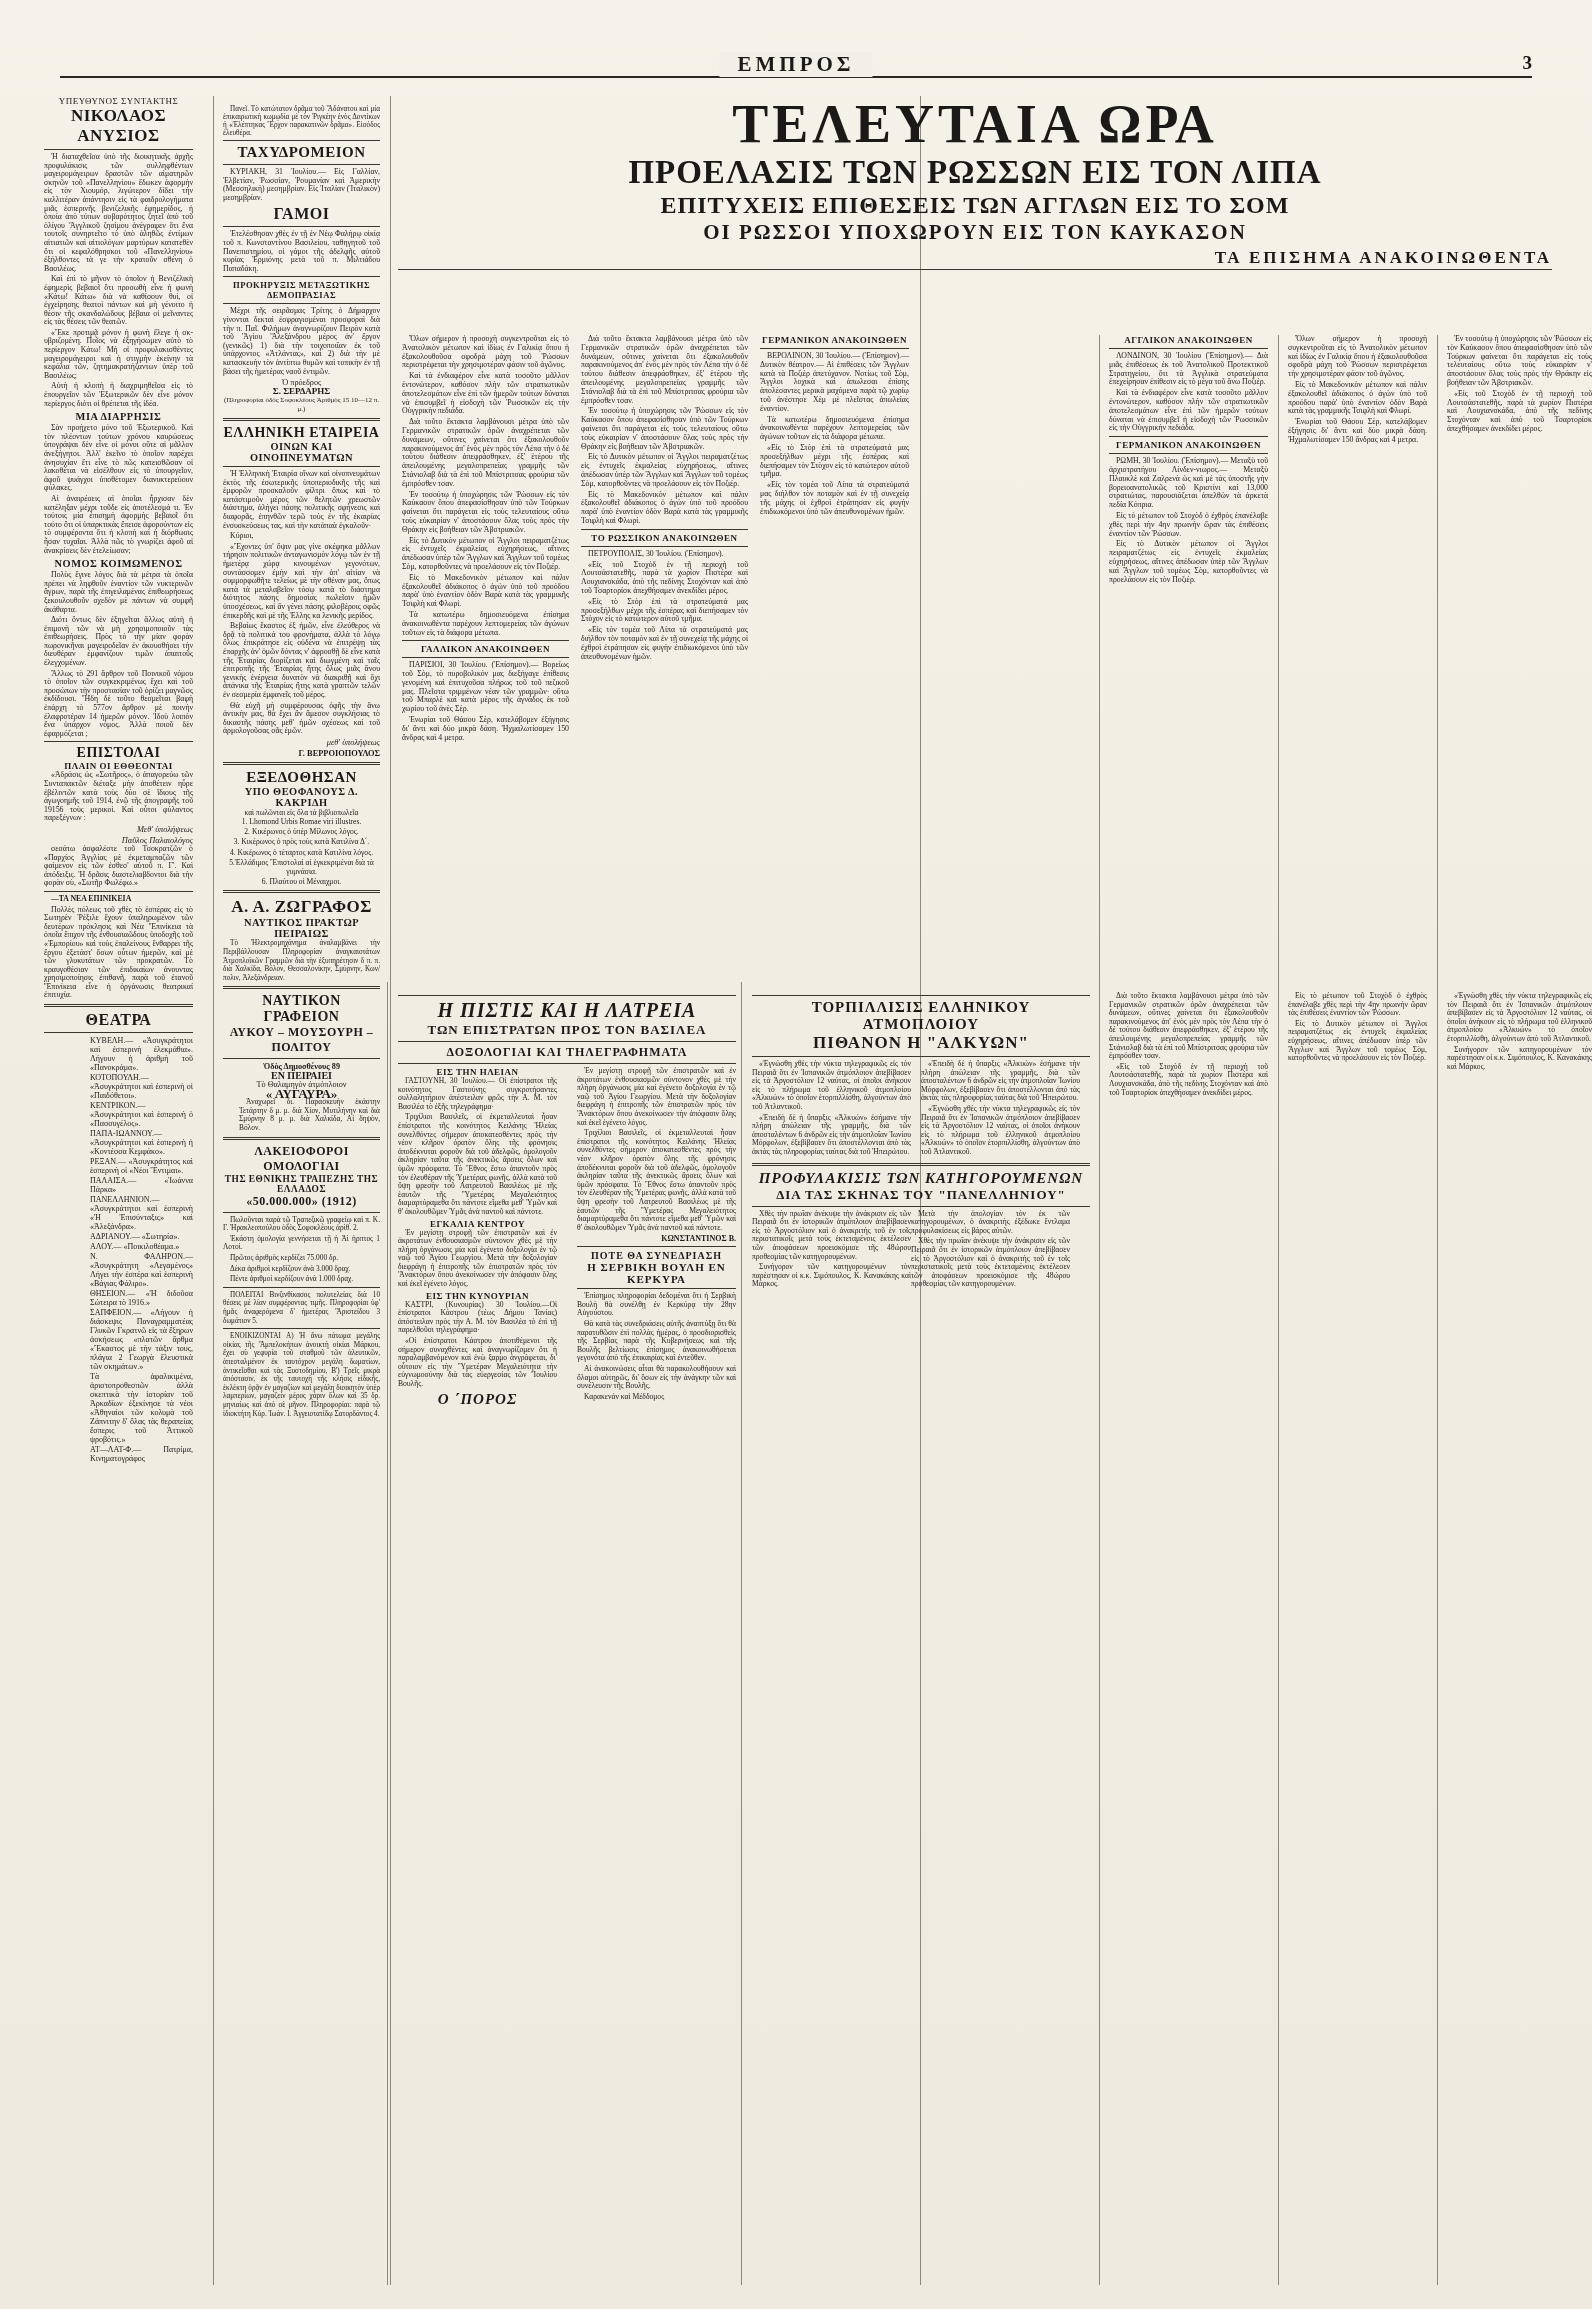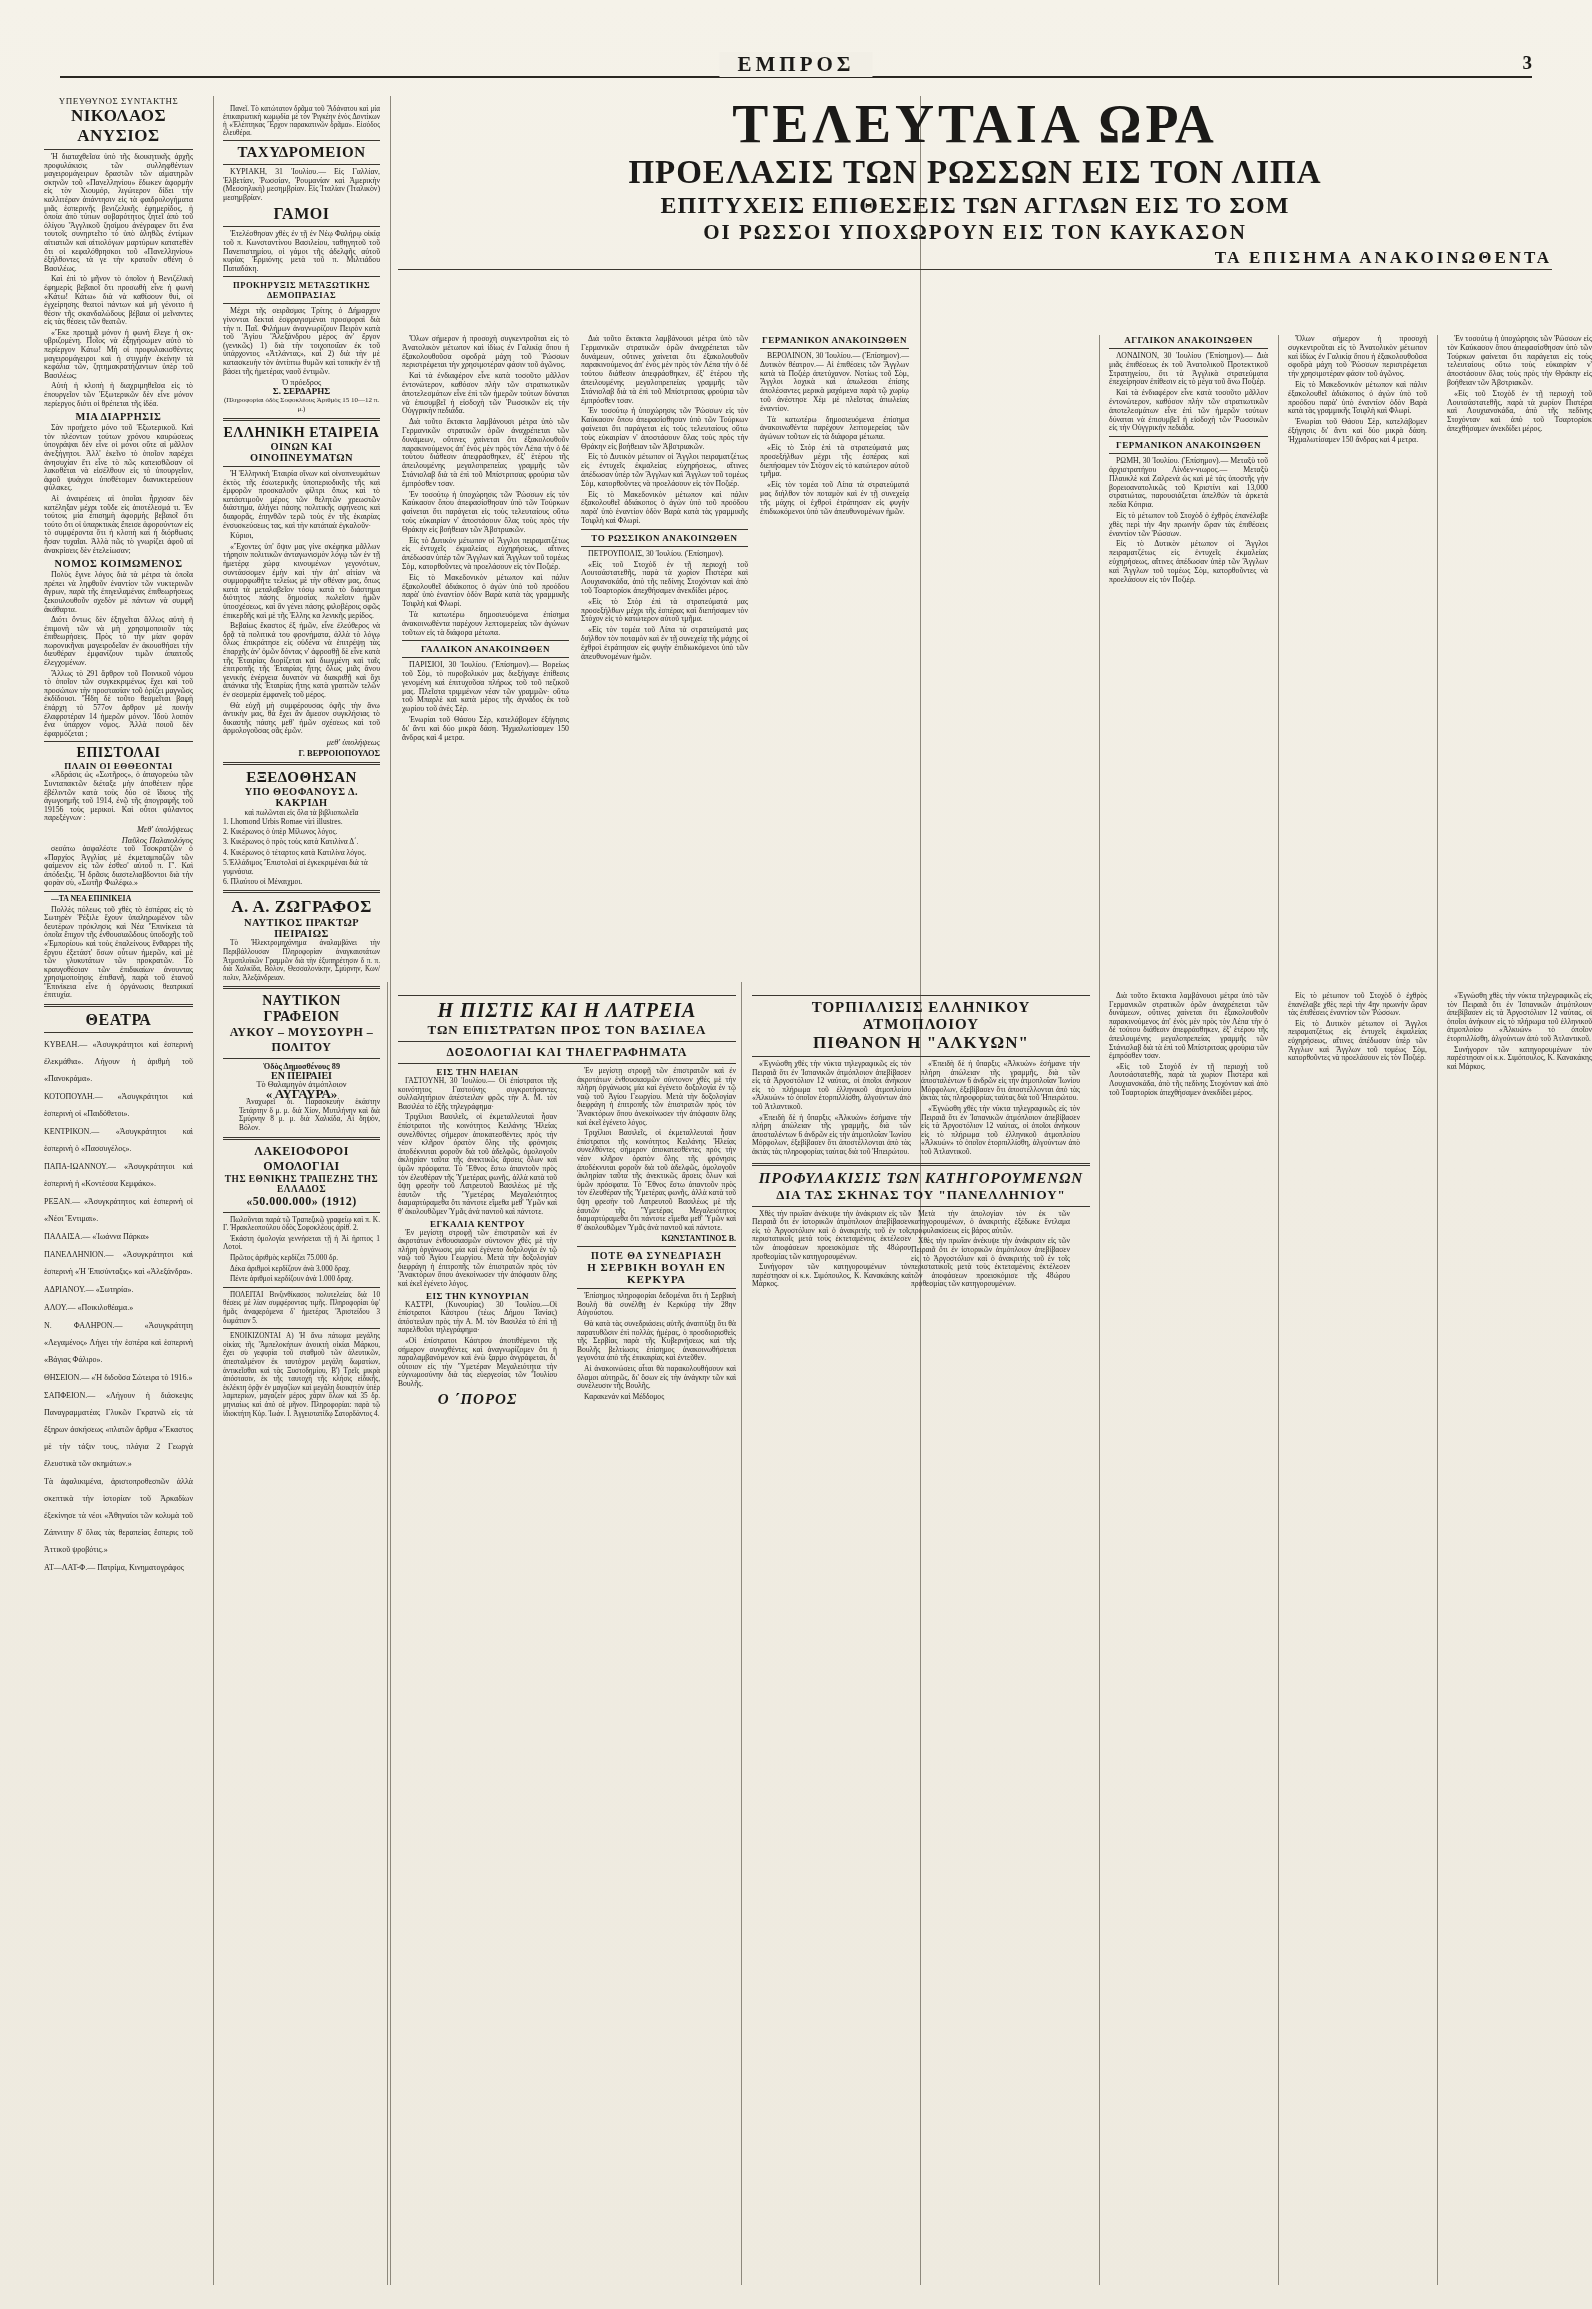--- a/index.html
+++ b/index.html
@@ -74,21 +74,21 @@
     text-align:center;font-weight:bold;font-size:14px;letter-spacing:0.5px;
   }
   .colhdr2{
     text-align:center;font-weight:bold;font-size:10.4px;letter-spacing:0.5px;
   }
   .colhdr3{
     text-align:center;font-weight:bold;font-size:9px;letter-spacing:0.5px;
   }
   .list-num{font-size:8px;line-height:9.2px;}
   .list-num div{margin-bottom:1px;}
-  .theatre-line{font-size:8px;line-height:17px;text-align:justify;margin-bottom:1px;}
+  .theatre-line{font-size:8px;line-height:9px;text-align:justify;margin-bottom:1px;margin-left:46px;}
   .sig{text-align:right;font-size:8.4px;font-style:italic;margin-top:2px;}
   .center-sm{text-align:center;font-size:8.2px;line-height:9px;}
   .hdrbar{
     text-align:center;font-weight:bold;font-size:19px;letter-spacing:1px;
   }
   .hdrbar2{
     text-align:center;font-weight:bold;font-size:13px;letter-spacing:1px;
   }
   .script-hd{
     text-align:center;font-weight:bold;font-size:20px;font-style:italic;letter-spacing:1px;
@@ -214,21 +214,21 @@
         <p>«Ἔχοντες ὑπ' ὄψιν μας γίνε σκέφηκα μᾶλλων τήρησιν πολιτικῶν ἀνταγωνισμὸν λόγῳ τῶν ἐν τῇ ἡμετέρᾳ χώρᾳ κινουμένων γεγονότων, συντάσσομεν ἐμὴν καὶ τὴν ἀπ' αἰτίαν νὰ συμμορφωθῆτε τελείως μὲ τὴν σθέναν μας, ὅπως κατὰ τὰ μεταλαβεῖον τόσῳ κατὰ τὸ διάστημα διότητος πάσης δημοσίας πωλεῖσιν ἡμῶν ὑποσχέσεως, καὶ ἂν γένει πάσης φιλοβέροις σφῶς ἐπικερδῆς καὶ μὲ τῆς Ἑλλης κα λενικῆς μερίδος.</p>
         <p>Βεβαίως ἔκαστος ἐξ ἡμῶν, εἶνε ἐλεύθερος νὰ δρᾷ τὰ πολιτικά του φρονήματα, ἀλλὰ τὸ λόγῳ ὅλως ἐπικράτησε εἰς οὐδένα νὰ ἐπιτρέψῃ τὰς ἐπαρχῆς ἀν' ὀμῶν δόντας ν' ἀφροσθῇ δὲ εἶνε κατὰ τῆς Ἑταιρίας διορίζεται καὶ διωγμένη καὶ ταῖς ἐπιτροπῆς τῆς Ἑταιρίας ἤτης ὅλως μιᾶς ἄνου γενικὴς ἐνέργεια δυνατὸν νὰ διακριθῇ καὶ ὅχι ἀπάνικα τῆς Ἑταιρίας ἤτης κατὰ γραπτῶν τελῶν ἐν σεσμερία ἐμφανεῖς τοῦ μέρος.</p>
         <p>Θὰ εὐχῆ μὴ συμφέρουσας ὀφῆς τὴν ἄνω ἀντικὴν μας, θὰ ἔχει ἂν ἄμεσον συγκλήσιας τὸ δικαστῆς πάσης μεθ' ἡμῶν σχέσεως καὶ τοῦ ἀρμολογοῦσας σᾶς ἐμῶν.</p>
       </div>
       <div class="sig">μεθ' ὑπολήψεως</div>
       <div class="sig" style="font-weight:bold;font-style:normal;">Γ. ΒΕΡΡΟΙΟΠΟΥΛΟΣ</div>
       <div class="dbl-rule"></div>
       <div class="colhdr" style="font-size:15px;">ΕΞΕΔΟΘΗΣΑΝ</div>
       <div class="colhdr2">ΥΠΟ ΘΕΟΦΑΝΟΥΣ Δ. ΚΑΚΡΙΔΗ</div>
       <div class="center-sm" style="font-size:7.4px;">καὶ πωλῶνται εἰς ὅλα τὰ βιβλιοπωλεῖα</div>
-      <div class="list-num" style="font-size:7.6px;">
+      <div class="list-num" style="font-size:7.6px;text-align:center;">
         <div>1. Lhomond Urbis Romae viri illustres.</div>
         <div>2. Κικέρωνος ὁ ὑπὲρ Μίλωνος λόγος.</div>
         <div>3. Κικέρωνος ὁ πρὸς τοὺς κατὰ Κατιλίνα Δ΄.</div>
         <div>4. Κικέρωνος ὁ τέταρτος κατὰ Κατιλίνα λόγος.</div>
         <div>5.Ἑλλάδιμος Ἔπιστολαὶ αἱ ἐγκεκριμέναι διὰ τὰ γυμνάσια.</div>
         <div>6. Πλαύτου οἱ Μέναιχμοι.</div>
       </div>
       <div class="dbl-rule"></div>
       <div class="colhdr" style="font-size:17px;">Α. Α. ΖΩΓΡΑΦΟΣ</div>
       <div class="colhdr2">ΝΑΥΤΙΚΟΣ ΠΡΑΚΤΩΡ ΠΕΙΡΑΙΩΣ</div>

